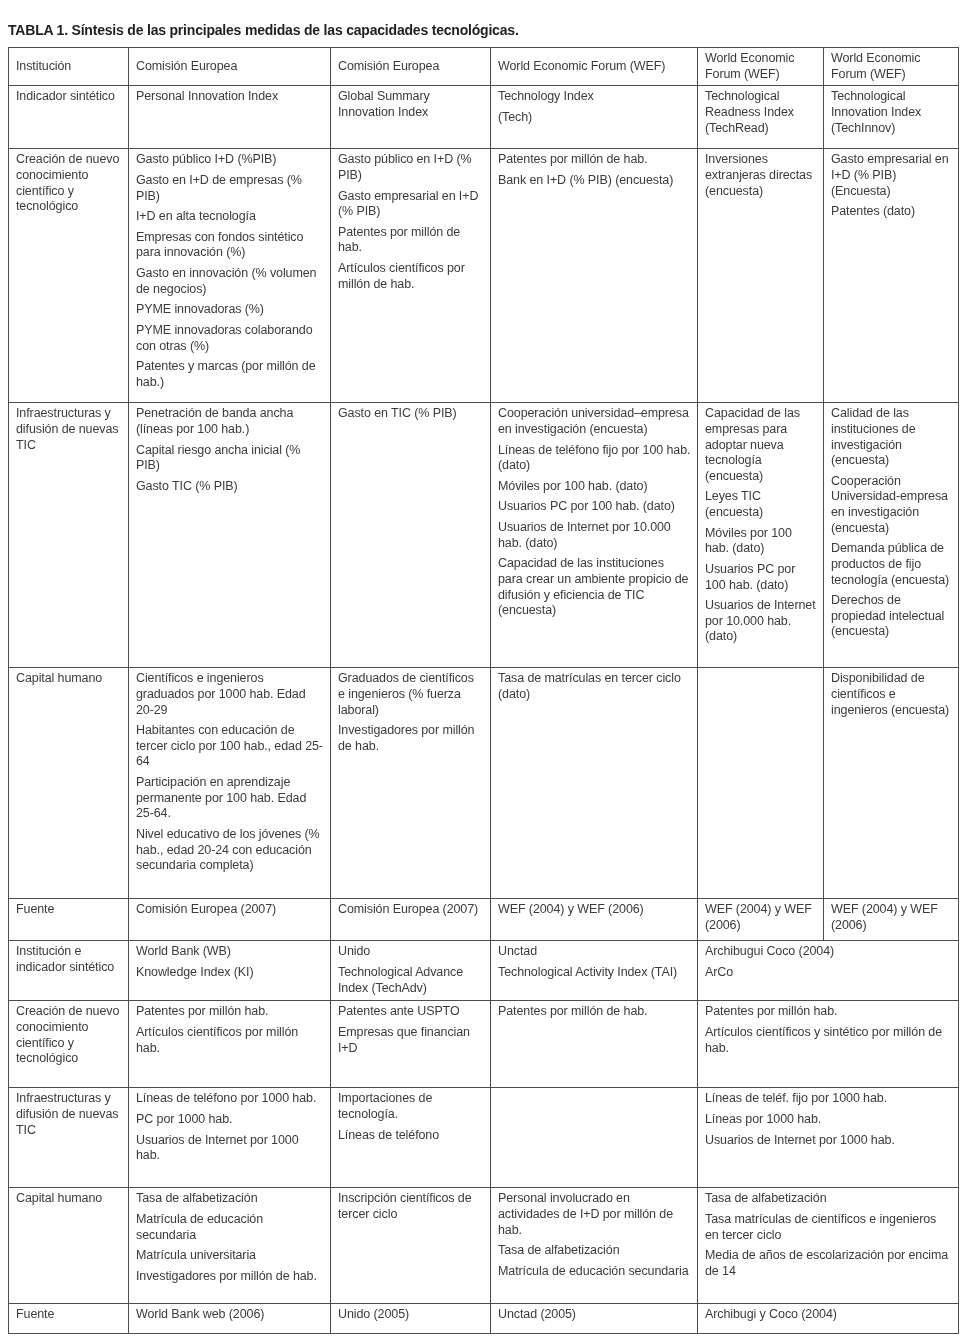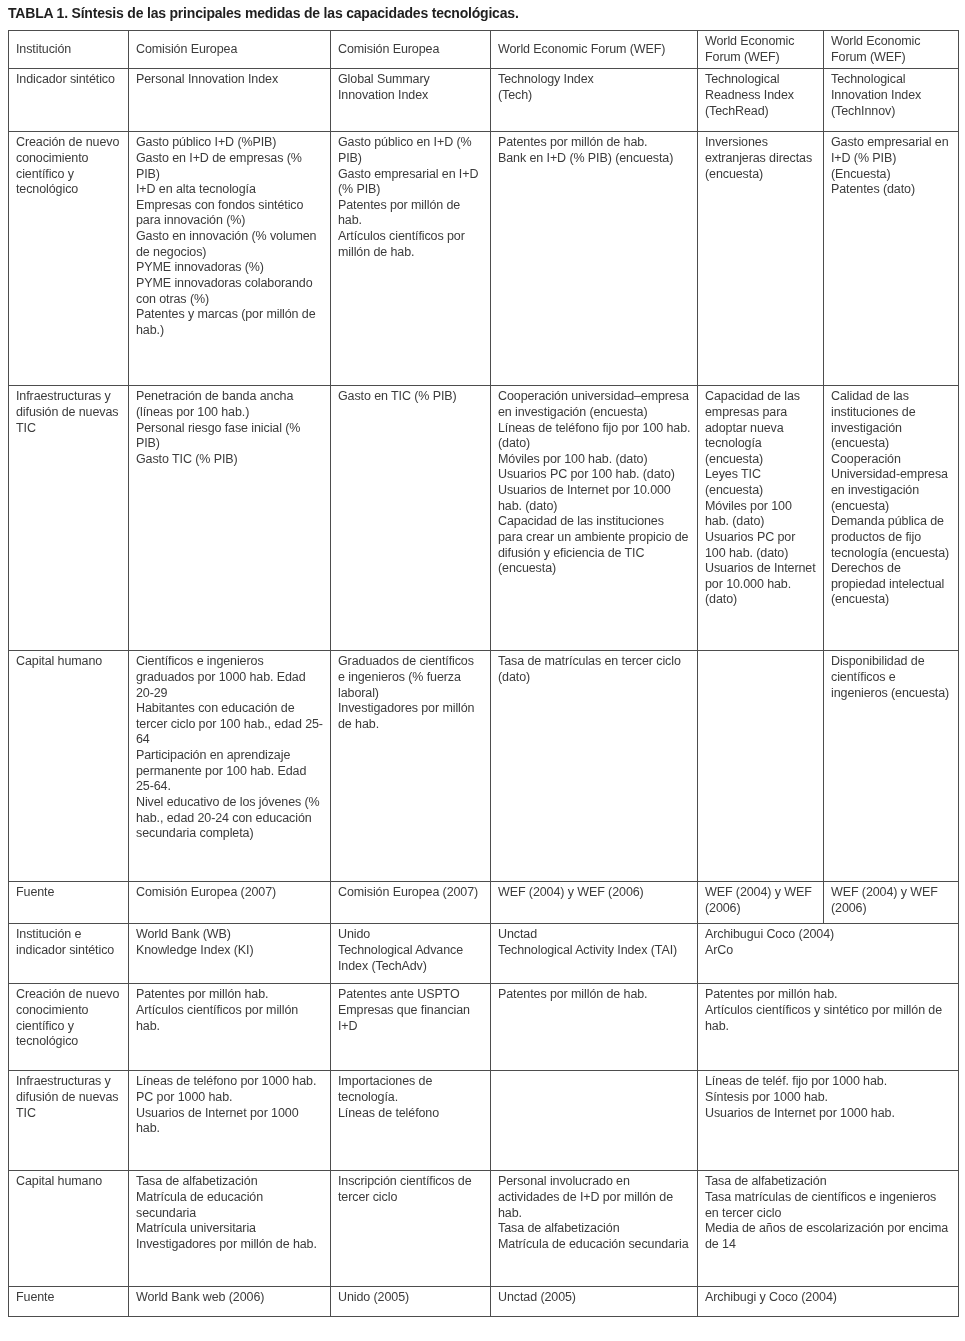--- a/index.html
+++ b/index.html
@@ -4,21 +4,21 @@
 <style>
   html, body {
     margin: 0;
     padding: 0;
     background: #ffffff;
   }
   .page {
     width: 965px;
     height: 1341px;
     box-sizing: border-box;
-    padding: 5px 7px 0 8px;
+    padding: 22px 7px 0 8px;
     background: #ffffff;
     font-family: "Liberation Sans", sans-serif;
     color: #3b3b3b;
     overflow: hidden;
   }
   .title {
     font-size: 14px;
     font-weight: 700;
     color: #1f1f1f;
     letter-spacing: -0.2px;
@@ -38,21 +38,21 @@
     font-size: 12.5px;
     font-weight: 400;
     line-height: 1.25;
     letter-spacing: -0.1px;
     overflow: hidden;
     box-sizing: border-box;
   }
   table.cap-table thead th {
     vertical-align: middle;
   }
-  td .p + .p { }
+  td .p + .p { margin-top: 5px; }
   .footnote {
     font-size: 10.5px;
     color: #3b3b3b;
     margin: 7px 0 0 1px;
     letter-spacing: -0.1px;
   }
   .footnote i { font-style: italic; }
 </style>
 </head>
 <body>
@@ -133,21 +133,21 @@
             <div class="p">Gasto empresarial en I+D (% PIB) (Encuesta)</div>
             <div class="p">Patentes (dato)</div>
           </td>
       </tr>
       <tr style="height:265px">
         <td>
             <div class="p">Infraestructuras y difusión de nuevas TIC</div>
           </td>
         <td>
             <div class="p">Penetración de banda ancha (líneas por 100 hab.)</div>
-            <div class="p">Personal riesgo fase inicial (% PIB)</div>
+            <div class="p">Capital riesgo ancha inicial (% PIB)</div>
             <div class="p">Gasto TIC (% PIB)</div>
           </td>
         <td>
             <div class="p">Gasto en TIC (% PIB)</div>
           </td>
         <td>
             <div class="p">Cooperación universidad–empresa en investigación (encuesta)</div>
             <div class="p">Líneas de teléfono fijo por 100 hab. (dato)</div>
             <div class="p">Móviles por 100 hab. (dato)</div>
             <div class="p">Usuarios PC por 100 hab. (dato)</div>
@@ -260,21 +260,21 @@
             <div class="p">PC por 1000 hab.</div>
             <div class="p">Usuarios de Internet por 1000 hab.</div>
           </td>
         <td>
             <div class="p">Importaciones de tecnología.</div>
             <div class="p">Líneas de teléfono</div>
           </td>
         <td></td>
         <td colspan="2">
             <div class="p">Líneas de teléf. fijo por 1000 hab.</div>
-            <div class="p">Síntesis por 1000 hab.</div>
+            <div class="p">Líneas por 1000 hab.</div>
             <div class="p">Usuarios de Internet por 1000 hab.</div>
           </td>
       </tr>
       <tr style="height:116px">
         <td>
             <div class="p">Capital humano</div>
           </td>
         <td>
             <div class="p">Tasa de alfabetización</div>
             <div class="p">Matrícula de educación secundaria</div>

